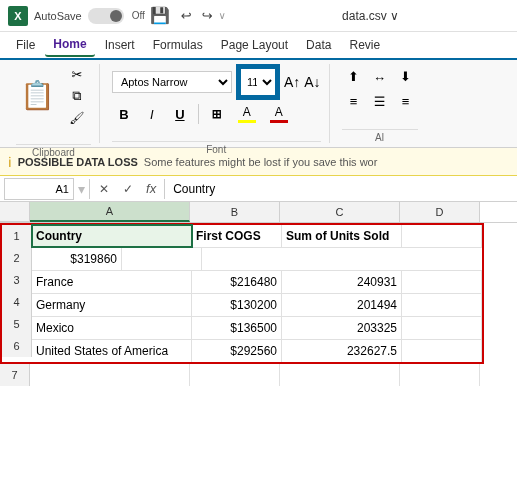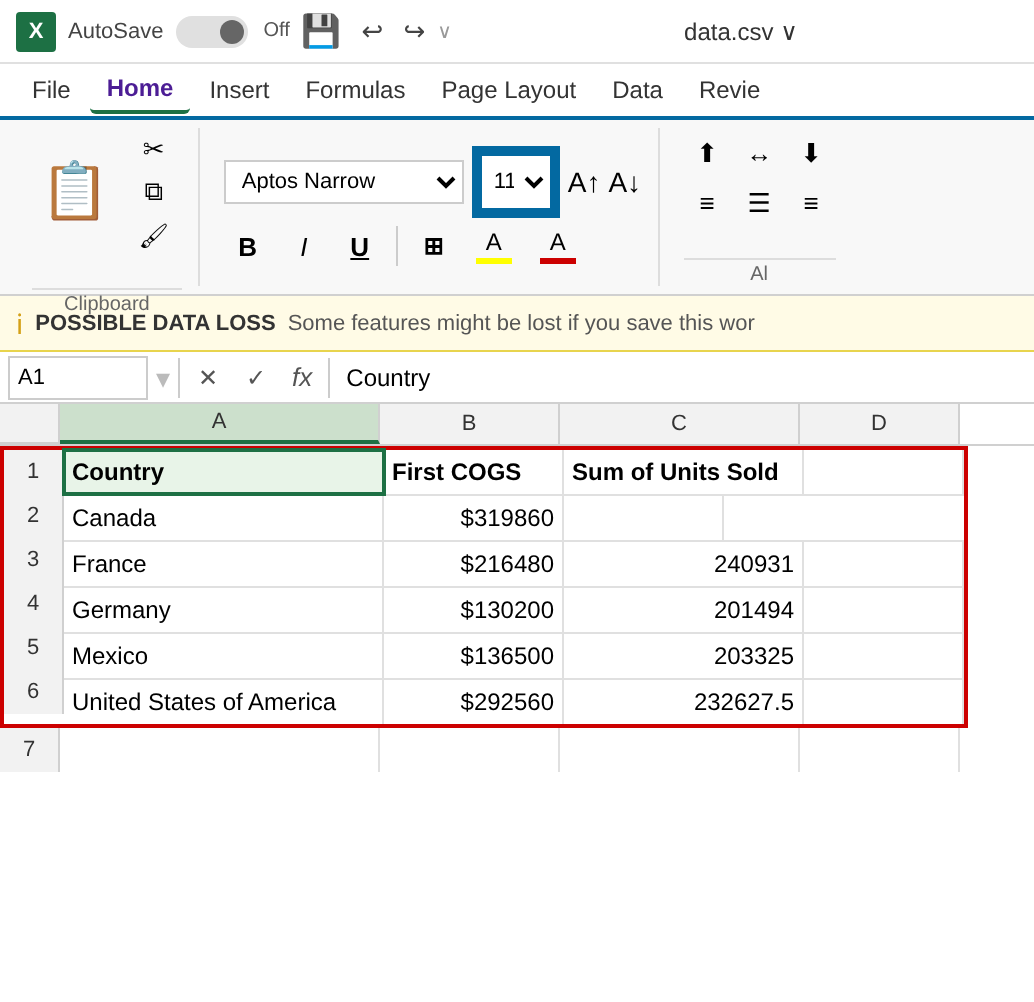--- a/index.html
+++ b/index.html
@@ -84,21 +84,21 @@
     .warning-text-bold { font-weight: 600; color: #333; }
     .warning-text { color: #555; }
 
     
     .formula-bar {
       display: flex; align-items: center; height: 26px;
       border-bottom: 1px solid #d0d0d0; padding: 0 4px; gap: 4px;
     }
     .cell-ref {
       width: 70px; height: 22px; border: 1px solid #ccc;
-      font-size: 11px; padding: 2px 4px; text-align: left;
+      font-size: 11px; padding: 2px 4px; text-align: right;
       background: #fff;
     }
     .formula-btn { width: 20px; height: 20px; display: flex; align-items: center; justify-content: center; cursor: pointer; font-size: 12px; color: #555; border-radius: 2px; }
     .formula-divider { width: 1px; height: 20px; background: #ccc; }
     .formula-fx { font-style: italic; font-size: 13px; color: #555; padding: 0 4px; }
     .formula-input { flex: 1; height: 22px; border: none; outline: none; font-size: 12px; padding: 2px 4px; }
 
     
     .spreadsheet { display: flex; flex-direction: column; flex: 1; }
     .col-headers { display: flex; border-bottom: 1px solid #d0d0d0; }
@@ -202,20 +202,21 @@
             <span style="font-size:12px;">A</span>
             <div class="color-bar" style="background:#ffff00;"></div>
           </div>
           <div class="color-btn">
             <span style="font-size:12px;">A</span>
             <div class="color-bar" style="background:#cc0000;"></div>
           </div>
         </div>
       </div>
     </div>
+    <div class="ribbon-group-label">Font</div>
   </div>
 
   <div class="ribbon-group">
     <div class="ribbon-group-content">
       <div class="align-group">
         <div class="align-row">
           <span class="align-btn">⬆</span>
           <span class="align-btn">↔</span>
           <span class="align-btn">⬇</span>
         </div>
@@ -269,21 +270,20 @@
     <div style="display:flex;flex-direction:column;">
 
       <div class="spreadsheet-row" style="border:none;border-bottom:1px solid #e0e0e0;">
         <div class="cell col-a selected header-cell">Country</div>
         <div class="cell col-b header-cell">First COGS</div>
         <div class="cell col-c header-cell">Sum of Units Sold</div>
         <div class="cell col-d"></div>
       </div>
 
       <div class="spreadsheet-row" style="border:none;border-bottom:1px solid #e0e0e0;">
-        <div class="cell col-a">Canada</div>
         <div class="cell col-b text-right">$319860</div>
         <div class="cell col-d"></div>
       </div>
 
       <div class="spreadsheet-row" style="border:none;border-bottom:1px solid #e0e0e0;">
         <div class="cell col-a">France</div>
         <div class="cell col-b text-right">$216480</div>
         <div class="cell col-c text-right">240931</div>
         <div class="cell col-d"></div>
       </div>

